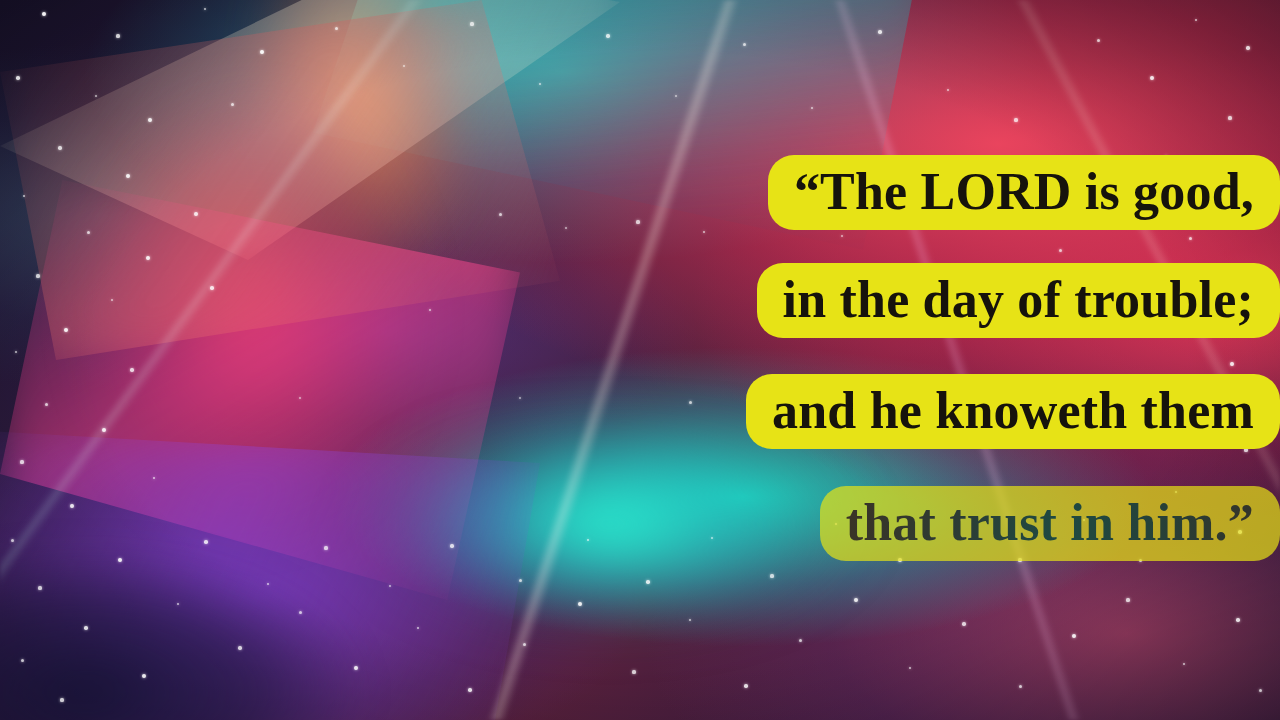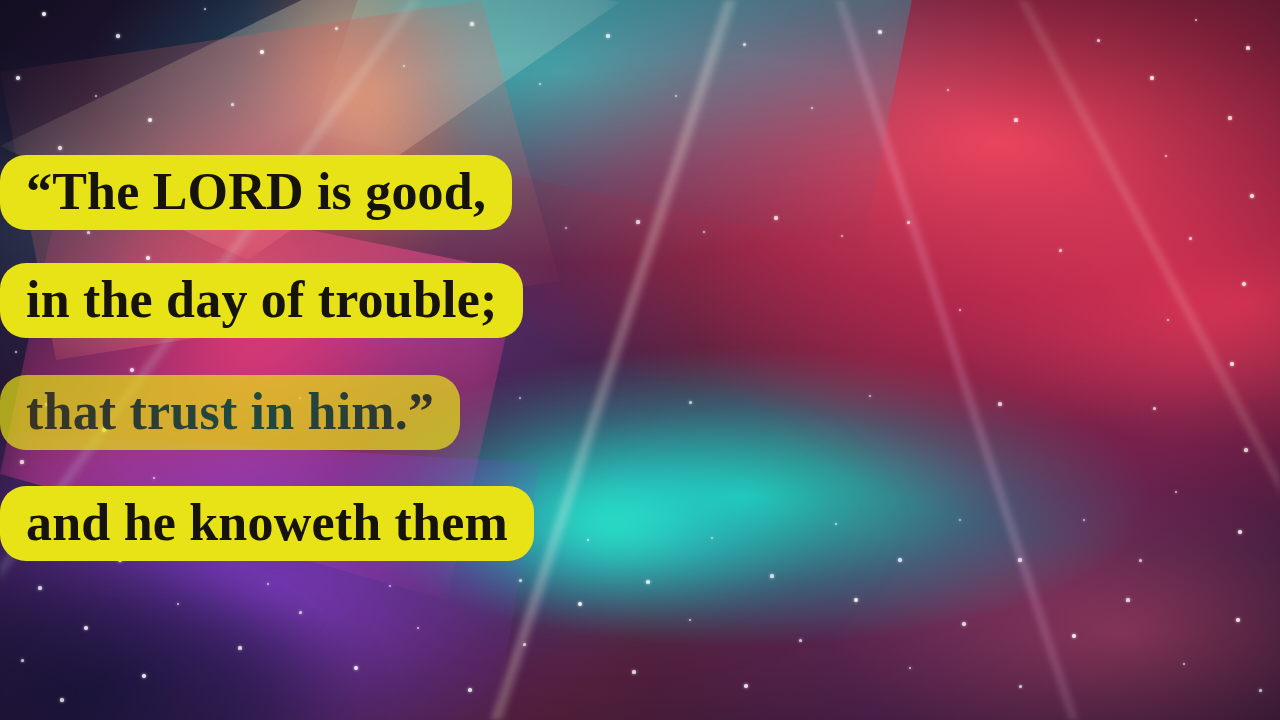--- a/index.html
+++ b/index.html
@@ -112,21 +112,21 @@
   .star {
     position:absolute; border-radius:50%;
     background:#fff;
     box-shadow:0 0 3px rgba(255,255,255,0.85);
   }
 
   
   #quote-block {
     position:absolute; inset:0;
     display:flex; flex-direction:column;
-    align-items:flex-start;
+    align-items:flex-end;
     padding-top:155px;
   }
   .quote-line {
     display:block;
     white-space:nowrap;
     color:#16130c;
     font-family:"Liberation Serif", serif;
     font-weight:bold;
     font-size:52px;
     line-height:52px;
@@ -282,19 +282,19 @@
       <div class="star" style="left: 868.6px; top: 394.6px; width: 2.8px; height: 2.8px; opacity: 0.66;"></div>
       <div class="star" style="left: 998.4px; top: 402.4px; width: 3.2px; height: 3.2px; opacity: 0.76;"></div>
       <div class="star" style="left: 298.7px; top: 396.7px; width: 2.6px; height: 2.6px; opacity: 0.6;"></div>
       <div class="star" style="left: 958.6px; top: 308.6px; width: 2.8px; height: 2.8px; opacity: 0.68;"></div>
       <div class="star" style="left: 1058.5px; top: 248.5px; width: 3px; height: 3px; opacity: 0.72;"></div>
     </div>
 
   <div id="quote-block">
     <span class="quote-line gap1">“The LORD is good,</span>
     <span class="quote-line gap3">in the day of trouble;</span>
+    <span class="quote-line gap4">and he knoweth them</span>
     <span class="quote-line gap5 translucent">
       <span class="ink">that trust in him.”</span>
     </span>
-    <span class="quote-line gap4">and he knoweth them</span>
   </div>
 
 </div>
 
 </body></html>

